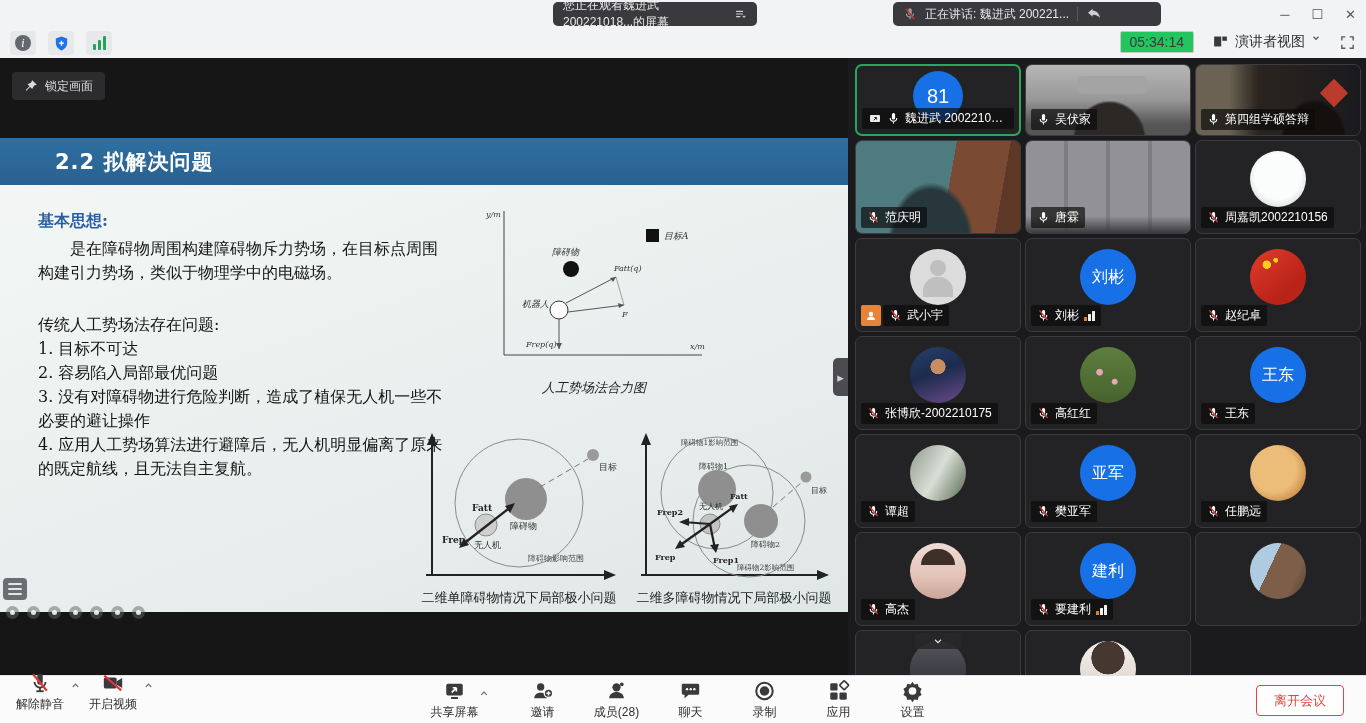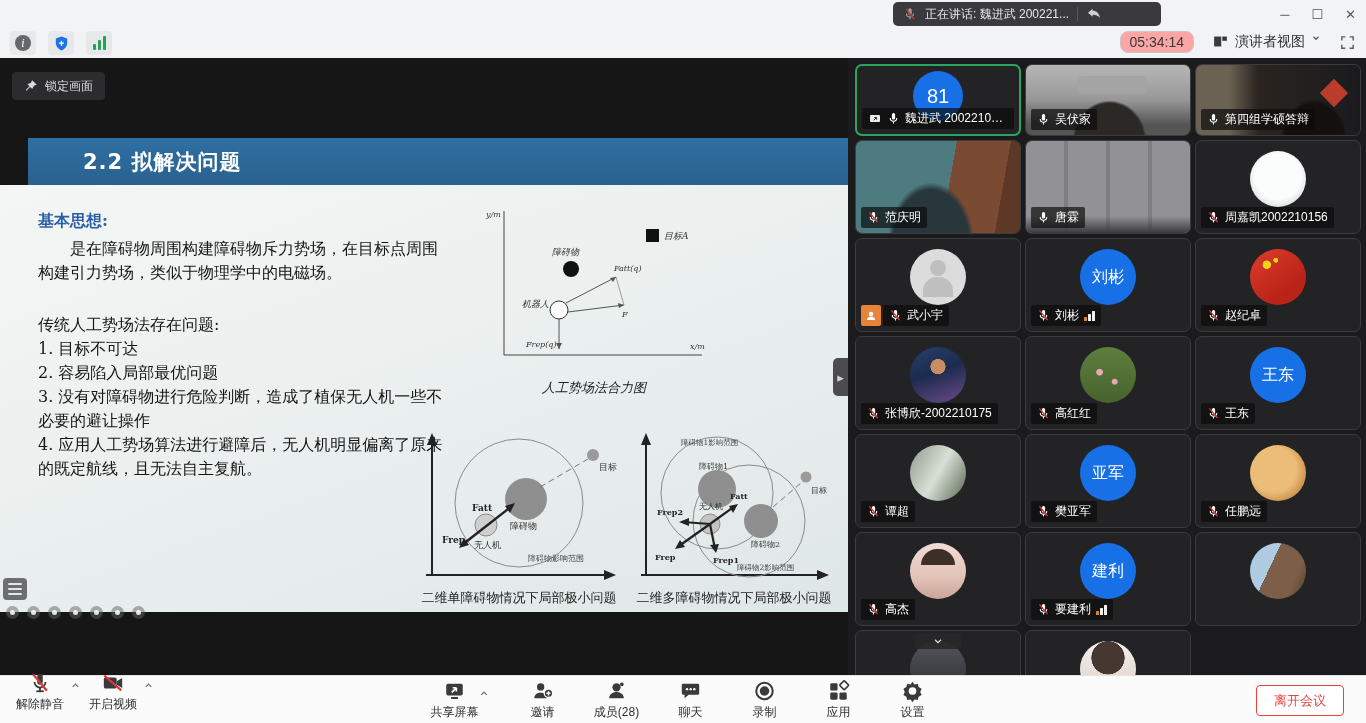--- a/index.html
+++ b/index.html
@@ -17,30 +17,30 @@
   .win-controls span { cursor:pointer; }
 
   
   .infobar { position:absolute; left:0; top:28px; width:100%; height:30px; background:#f2f3f5; }
   .ib-left { position:absolute; left:10px; top:3px; display:flex; gap:12px; align-items:center; }
   .ib-btn { width:26px; height:24px; background:#e7e8ea; border-radius:4px; display:flex; align-items:center; justify-content:center; }
   .info-circ { width:16px; height:16px; border-radius:50%; background:#64686c; color:#fff; font-size:11px; font-family:"DejaVu Serif",serif; display:flex; align-items:center; justify-content:center; font-style:italic; }
   .sig { display:flex; align-items:flex-end; gap:2px; height:14px; }
   .sig i { width:3px; background:#21a35a; display:block; border-radius:1px; }
   .ib-right { position:absolute; right:10px; top:3px; display:flex; gap:12px; align-items:center; }
-  .timerbox { border:1px solid #c6c8cb; background:#fca5a5; border-radius:8px; padding:2px 9px; font-size:14px; color:#3a3a3c; }
+  .timerbox { border:1px solid #c6c8cb; background:#22c55e; border-radius:2px; padding:2px 9px; font-size:14px; color:#3a3a3c; }
   .viewbtn { display:flex; gap:6px; font-size:14px; color:#2f2f31; padding:2px 6px; cursor:pointer; }
   .fsbtn { cursor:pointer; display:flex; align-items:center; }
 
   
   .main { position:absolute; left:0; top:58px; width:1366px; height:617px; }
   .share-area { position:absolute; left:0; top:0; width:848px; height:617px; background:#161616; overflow:hidden; }
   .lockbtn { position:absolute; left:12px; top:14px; height:28px; background:#2c2c2e; border:none; border-radius:4px; color:#dddddf; font-size:12px; display:flex; align-items:center; gap:7px; padding:0 12px; cursor:pointer; }
 
-  .slide-band { position:absolute; left:0; top:80px; width:848px; height:47px; background:linear-gradient(#2f6fa2,#29618f); display:flex; align-items:center;margin-left:28px; }
+  .slide-band { position:absolute; left:0; top:80px; width:848px; height:47px; background:linear-gradient(#2f6fa2,#29618f); display:flex; align-items:center; }
   .slide-band .t { color:#fff; font-size:21px; font-weight:bold; padding-left:55px; letter-spacing:1px; font-family:"DejaVu Sans",sans-serif; }
   .slide-body { position:absolute; left:0; top:127px; width:848px; height:427px; background:linear-gradient(160deg,#f3f6f5 0%,#e9efee 55%,#dfe7e6 100%); font-family:"DejaVu Serif",serif; color:#151515; }
   .stext { position:absolute; left:38px; top:24px; width:408px; font-size:16px; line-height:1.5; }
   .stext .head { color:#2b5fa5; font-weight:bold; margin-bottom:4px; }
   .stext .p1 { text-indent:2em; }
   .stext .pt { margin-top:28px; }
 
   .fig { position:absolute; text-align:center; }
   .fig .cap { font-size:13px; color:#222; margin-top:2px; }
   .fig svg { background:transparent; display:block; margin:0 auto; }
@@ -116,20 +116,27 @@
   .tool .lbl { font-size:12px; color:#2e2e30; white-space:nowrap; }
   .chev { cursor:pointer; display:flex; align-items:center; margin:0 2px 14px 0; }
   .leave { position:absolute; right:22px; top:9px; height:31px; padding:0 17px; background:#fff; border:1px solid #e64340; border-radius:4px; color:#e64340; font-size:13px; cursor:pointer; }
 </style>
 </head>
 <body>
 
 <div class="window">
 
   <div class="titlebar">
+    <div class="pill pill-watch">
+      <span>您正在观看魏进武 200221018...的屏幕</span>
+      <svg width="16" height="16" viewBox="0 0 24 24">
+          <path d="M4 7h13M4 12h13M4 17h8" stroke="#cfcfd2" stroke-width="2" fill="none"></path>
+          <path d="M16.5 15.5l2.5 2.5 2.5-2.5" stroke="#cfcfd2" stroke-width="2" fill="none"></path>
+        </svg>
+    </div>
     <div class="pill pill-speak">
       <svg width="14" height="14" viewBox="0 0 24 24">
           <rect x="9" y="2" width="6" height="12" rx="3" fill="#9d9da1"></rect>
           <path d="M6 11a6 6 0 0 0 12 0" fill="none" stroke="#9d9da1" stroke-width="2"></path>
           <line x1="12" y1="17" x2="12" y2="21" stroke="#9d9da1" stroke-width="2"></line>
           <line x1="5" y1="3" x2="19" y2="21" stroke="#c0392b" stroke-width="2.4"></line>
         </svg>
       <span>正在讲话: 魏进武 200221...</span>
       <span class="div"></span>
       <svg width="16" height="16" viewBox="0 0 24 24">

